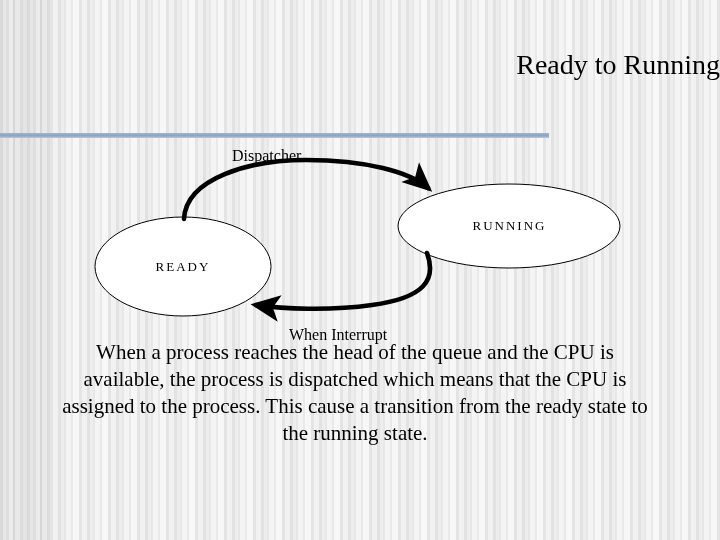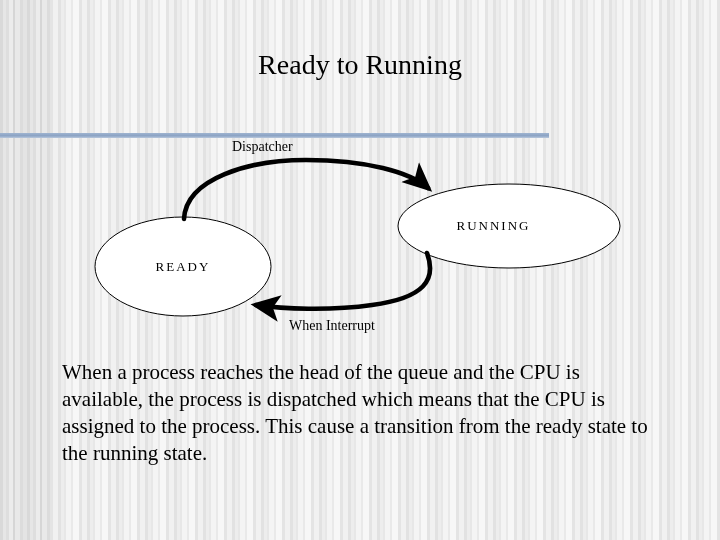--- a/index.html
+++ b/index.html
@@ -50,21 +50,21 @@
         #dcdcdc 20px, #dcdcdc 23px,
         #e4e4e4 23px, #e4e4e4 27px
       );
   }
 
   #slide-title {
     position: absolute;
     left: 0;
     top: 48px;
     width: 720px;
-    text-align: center;
+    text-align: right;
     font-size: 28px;
     line-height: 34px;
     color: #000000;
     font-weight: normal;
   }
 
   #title-divider {
     position: absolute;
     left: 0;
     top: 133px;
@@ -87,41 +87,41 @@
   .node-label {
     position: absolute;
     text-align: center;
     font-size: 13px;
     letter-spacing: 2px;
     color: #000;
     white-space: nowrap;
   }
 
   #label-ready { left: 95px;  top: 259px; width: 176px; text-align: center; }
-  #label-running { left: 382px; top: 218px; width: 223px; }
+  #label-running { left: 398px; top: 218px; width: 223px; }
 
   .edge-label {
     position: absolute;
-    font-size: 14px;
+    font-size: 16px;
     color: #000;
     white-space: nowrap;
+    margin-top: 8px;
   }
   #label-dispatcher { left: 232px; top: 139px; }
   #label-timer-interrupt { left: 289px; top: 318px; }
 
   
   .body-para {
     position: absolute;
     left: 62px;
     width: 586px;
     font-size: 21px;
     line-height: 27px;
     color: #000;
-    text-align: left;
-    margin-top: 20px;
+    text-align: center;
   }
   #para-1 { top: 339px; }
   #para-2 { top: 468px; }
 </style>
 </head>
 <body>
 
 <div id="slide">
 
   <div id="left-band"></div>

